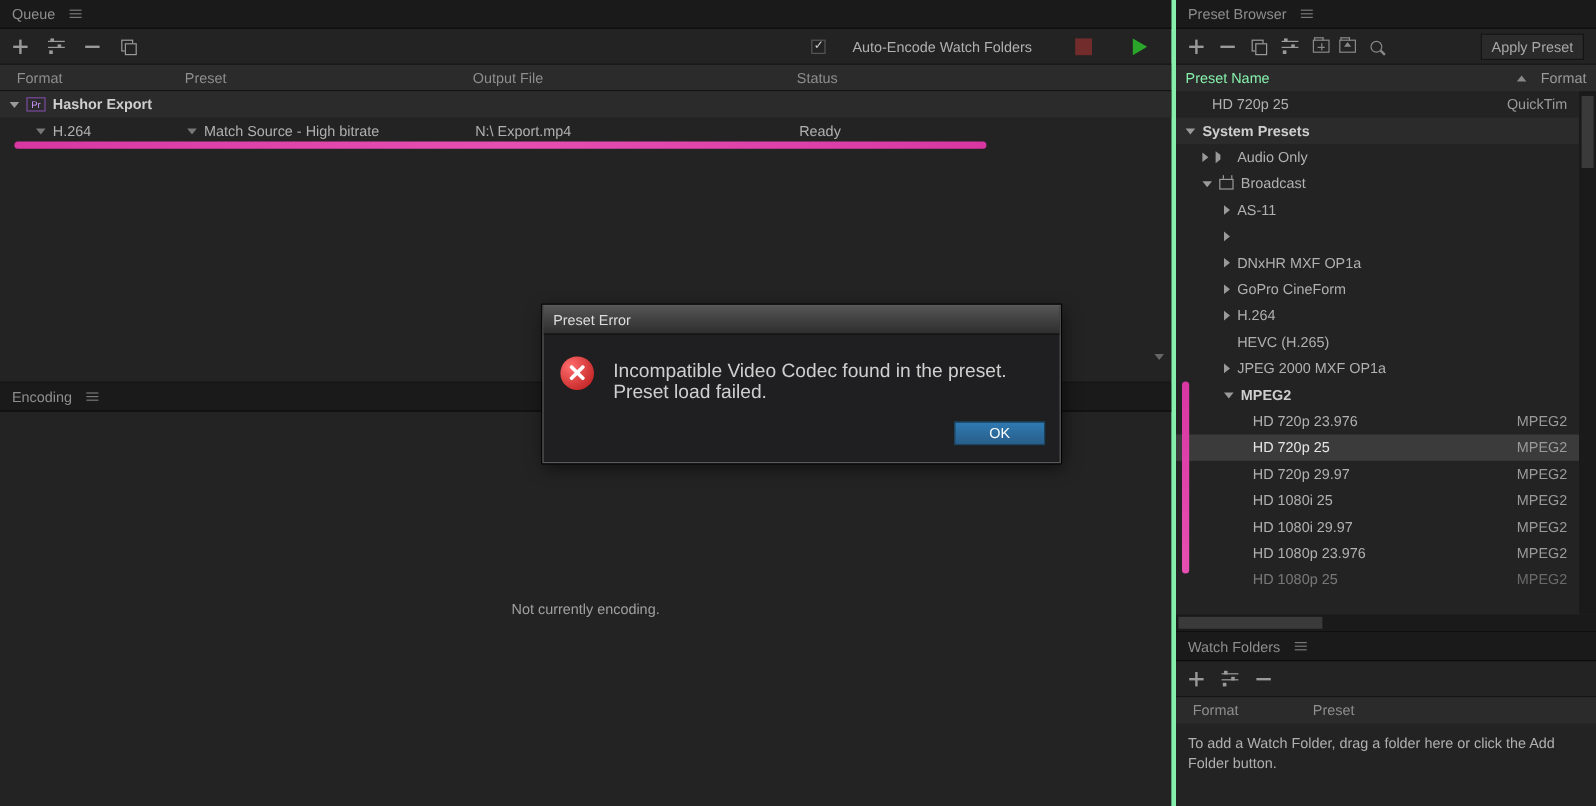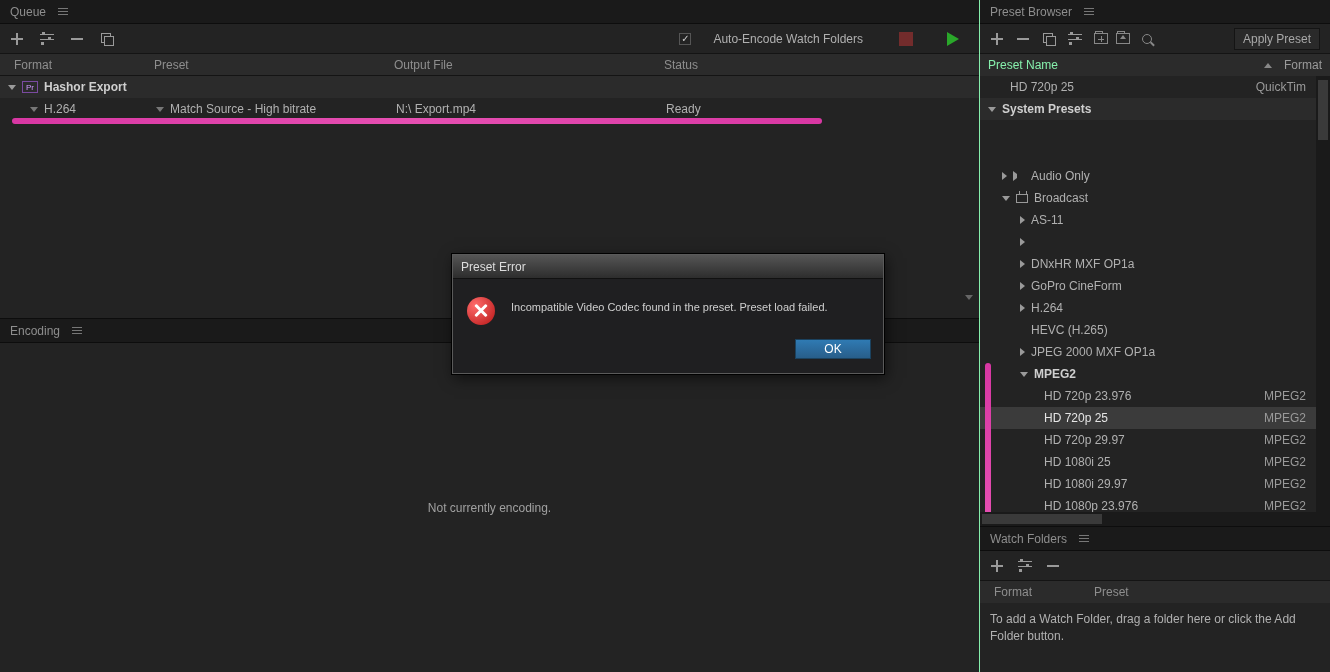--- a/index.html
+++ b/index.html
@@ -1,19 +1,19 @@
 <!DOCTYPE html>
 <html><head>
 <meta charset="utf-8">
 <style>
   * { box-sizing: border-box; margin: 0; padding: 0; font-family: "Segoe UI", Arial, sans-serif; }
   html, body { width: 1330px; height: 672px; background: #1e1e1e; color: #9a9a9a; font-size: 12px; overflow: hidden; }
 
   .app { display: flex; width: 100%; height: 100%; }
-  .left-col { flex: 1 1 auto; display: flex; flex-direction: column; border-right: 1px solid #86efac; }
+  .left-col { flex: 1 1 auto; display: flex; flex-direction: column; border-right: 4px solid #86efac; }
   .right-col { width: 350px; display: flex; flex-direction: column; }
 
   
   .panel { display: flex; flex-direction: column; background: #232323; }
   .panel-tabbar { height: 24px; display: flex; align-items: center; gap: 12px; padding-left: 10px; background: #1a1a1a; border-bottom: 1px solid #0d0d0d; }
   .panel-tab { color: #8e8e8e; }
   .panel-menu-icon { display: flex; flex-direction: column; gap: 2px; }
   .panel-menu-icon span { width: 10px; height: 1px; background: #777; }
 
   .toolbar { height: 30px; display: flex; align-items: center; gap: 16px; padding: 0 10px; border-bottom: 1px solid #141414; }
@@ -107,21 +107,21 @@
 
   
   .modal { position:absolute; top:254px; left:452px; width:432px; background:#1f1f21; border:1px solid #5a5a5a;
            box-shadow:0 0 0 1px #000, 2px 4px 14px rgba(0,0,0,.6); }
   .modal-title { height:24px; display:flex; align-items:center; padding:0 8px;
     background:linear-gradient(#555,#2d2d2d); color:#ddd; font-size:12px; border-bottom:1px solid #111;}
   .modal-body { display:flex; gap:16px; padding:18px 14px 8px 14px; align-items:flex-start; }
   .err-icon { width:28px;height:28px;border-radius:50%;background:radial-gradient(circle at 30% 30%,#ff6b6b,#b61616);position:relative;flex:none;}
   .err-icon::before,.err-icon::after{content:"";position:absolute;left:6px;top:12px;width:16px;height:3px;background:#fff;border-radius:1px;}
   .err-icon::before{transform:rotate(45deg);} .err-icon::after{transform:rotate(-45deg);}
-  .modal-msg{ color:#cfcfcf; font-size:11px; padding-top:4px; }
+  .modal-msg{ color:#cfcfcf; font-size:16px; padding-top:4px; }
   .modal-actions{ display:flex; justify-content:flex-end; padding:6px 12px 14px; }
   .ok-btn{ width:76px; height:20px; background:linear-gradient(#2f7ab3,#285e8a); border:1px solid #1b425f; color:#fff; font-size:12px; cursor:pointer; }
 
   .sep-h { height:1px; background:#0d0d0d; }
 </style>
 </head>
 <body>
 
 <div class="app">
 
@@ -247,21 +247,21 @@
       <div class="browser-body">
         <div style="position:absolute; inset:0 14px 0 0; overflow:hidden;">
           <div class="tree-row" style="padding-left:30px;">
             <span class="label">HD 720p 25</span>
             <span class="fmt">QuickTim</span>
           </div>
           <div class="tree-row section-row" style="padding-left:8px;">
             <span class="tri-down" style="margin-right:6px;"></span>
             <span class="label">System Presets</span>
           </div>
-          <div class="tree-row" style="padding-left:22px;margin-top:45px;">
+          <div class="tree-row" style="padding-left:22px;">
             <span class="tri-right" style="margin-right:6px;"></span>
             <span class="speaker-icon" style="margin-right:6px;"></span>
             <span class="label">Audio Only</span>
           </div>
           <div class="tree-row" style="padding-left:22px;">
             <span class="tri-down" style="margin-right:6px;"></span>
             <span class="tv-icon" style="margin-right:6px;"></span>
             <span class="label">Broadcast</span>
           </div>
           <div class="tree-row" style="padding-left:40px;">

